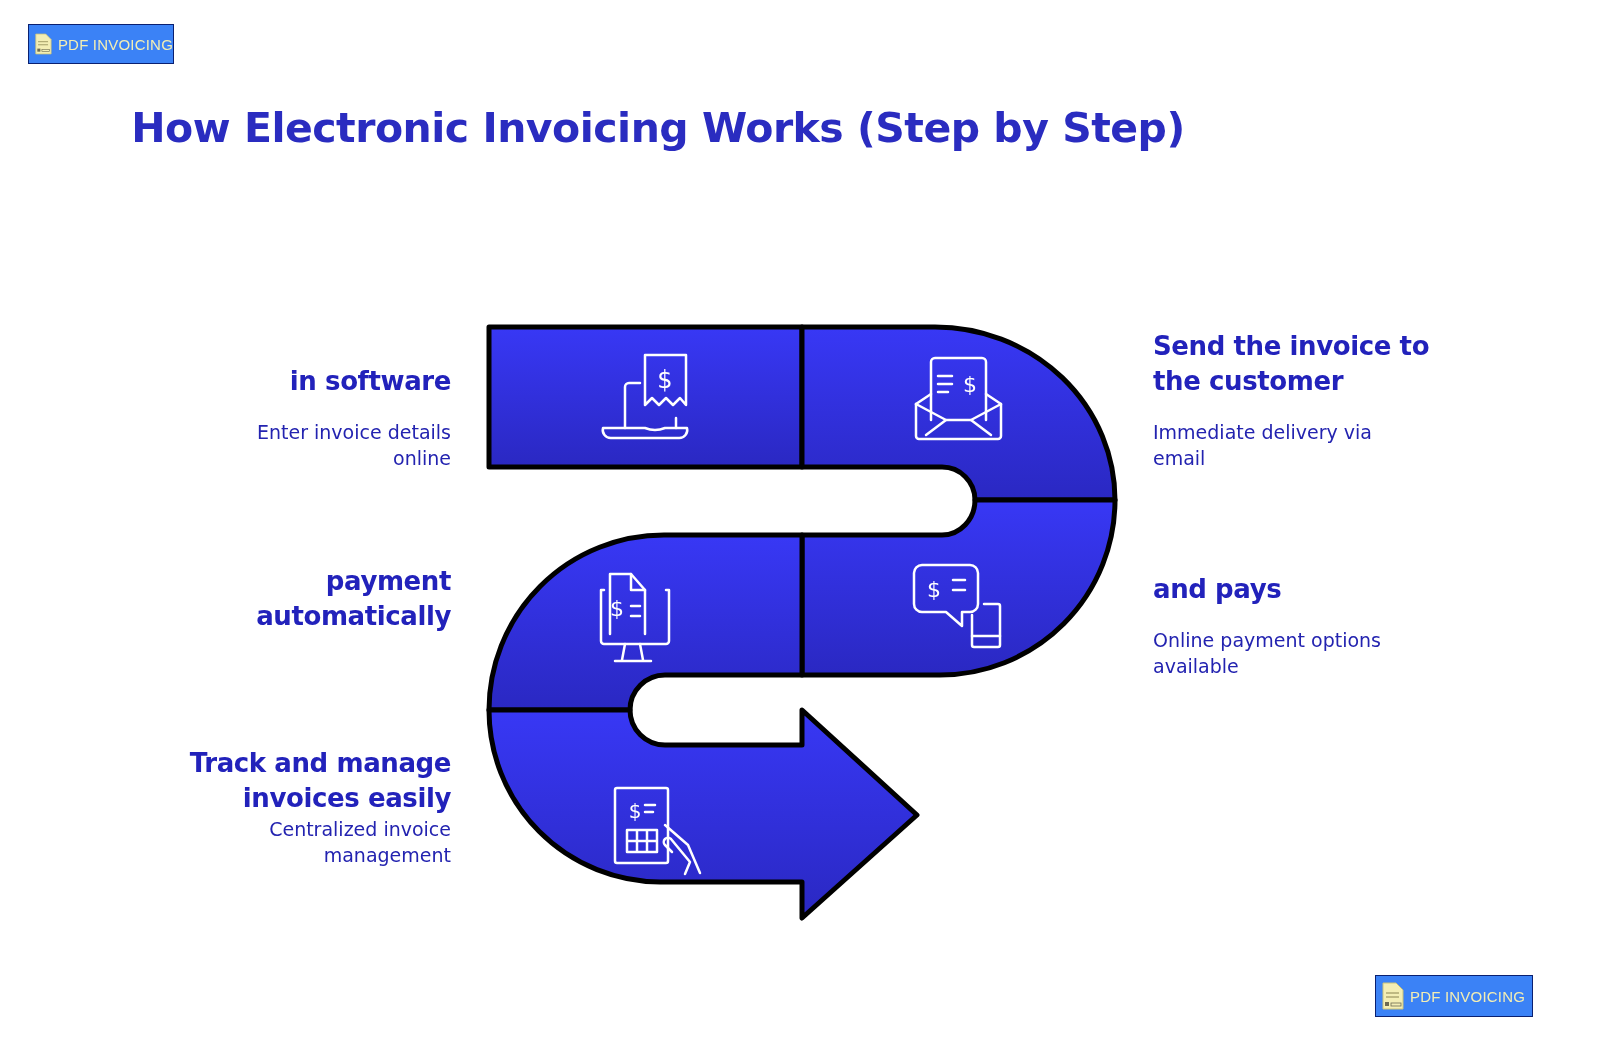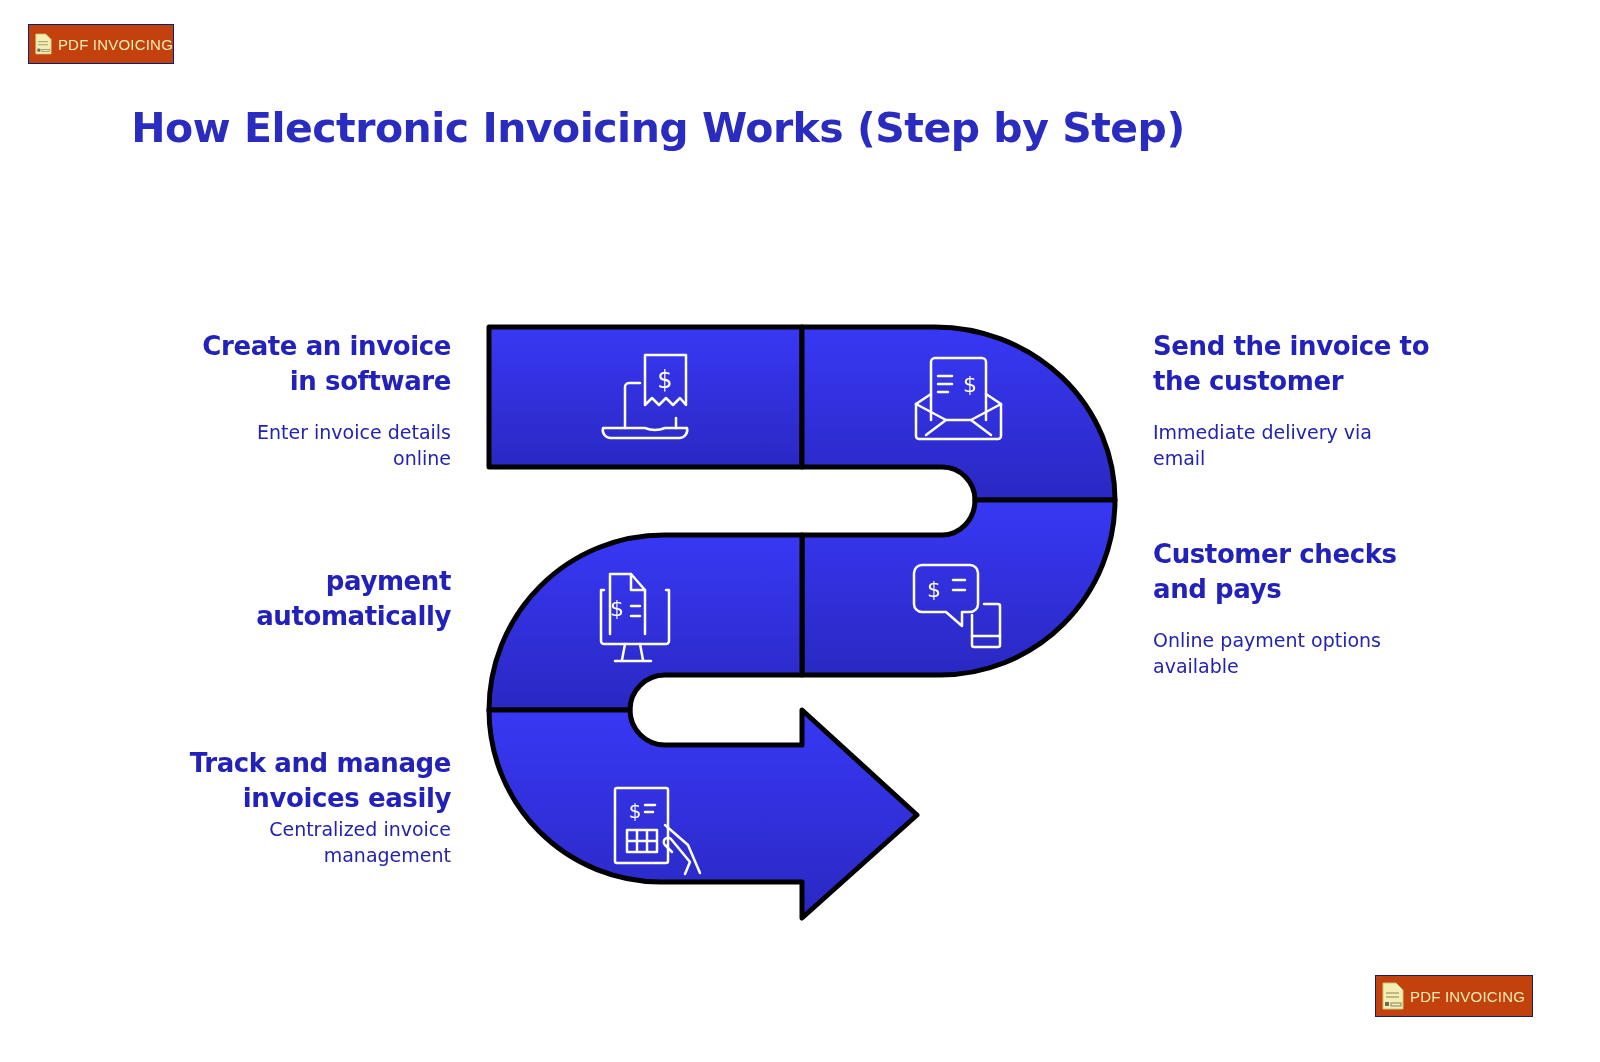--- a/index.html
+++ b/index.html
@@ -1,17 +1,17 @@
 <!DOCTYPE html>
 <html><head>
 <meta charset="utf-8">
 <style>
   html, body { margin:0; padding:0; background:#ffffff; }
   body { width:1600px; height:1062px; position:relative; overflow:hidden; font-family:"Liberation Sans", "DejaVu Sans", sans-serif; }
-  .logo { position:absolute; background:#c2410c; border:1px solid #0a2070; display:flex; align-items:center; box-sizing:border-box; }
+  .logo { position:absolute; background:#3b82f6; border:1px solid #0a2070; display:flex; align-items:center; box-sizing:border-box; }
   .logo-tl { left:28px; top:24px; width:146px; height:40px; }
   .logo-br { left:1375px; top:975px; width:158px; height:42px; }
   .logo .doc { width:22px; height:28px; margin-left:6px; margin-right:6px; }
   .logo .txt { color:#f3eeb4; font-size:15px; letter-spacing:0.2px; white-space:nowrap; }
   .title { position:absolute; left:0; width:1316px; top:104px; text-align:center; color:#2a2cc0; font-size:41px; font-weight:bold; font-family:"DejaVu Sans", sans-serif; letter-spacing:-0.5px; }
   .step { position:absolute; color:#2222bb; }
   .step h3 { margin:0; font-size:26px; line-height:35px; font-weight:bold; font-family:"DejaVu Sans", sans-serif; letter-spacing:-0.4px; }
   .step p { margin:0; font-size:19px; line-height:26px; color:#2323b0; font-family:"DejaVu Sans", sans-serif; }
   .left { text-align:right; right:1149px; width:300px; }
   .right { text-align:left; left:1153px; width:300px; }
@@ -94,31 +94,31 @@
     <rect x="615" y="788" width="53" height="75" rx="2"></rect>
     <path d="M627 830 H657 V852 H627 Z M637 830 V852 M647 830 V852 M627 841 H657"></path>
     <line x1="645" y1="805" x2="655" y2="805"></line>
     <line x1="645" y1="812" x2="653" y2="812"></line>
     <text x="635" y="818" fill="#fff" stroke="none" font-size="20" font-family="DejaVu Sans, sans-serif" text-anchor="middle">$</text>
     <path d="M665 825 L688 845 L700 873 M672 852 L665 845 A4 4 0 0 1 671 839 L690 862 L685 874"></path>
   </g>
 </svg>
 
 <div class="step left" style="top:329px;">
-  <h3><span>Create an invoice</span><br><span>in software</span></h3>
+  <h3><br><span>in software</span></h3>
   <p style="margin-top:20px;"><span>Enter invoice details</span><br><span>online</span></p>
 </div>
 
 <div class="step right" style="top:329px;">
   <h3><span>Send the invoice to</span><br><span>the customer</span></h3>
   <p style="margin-top:20px;"><span>Immediate delivery via</span><br><span>email</span></p>
 </div>
 
 <div class="step right" style="top:537px;">
-  <h3><span>Customer checks</span><br><span>and pays</span></h3>
+  <h3><br><span>and pays</span></h3>
   <p style="margin-top:20px;"><span>Online payment options</span><br><span>available</span></p>
 </div>
 
 <div class="step left" style="top:529px;">
   <h3><br><span>payment</span><br><span>automatically</span></h3>
 </div>
 
 <div class="step left" style="top:746px;">
   <h3><span>Track and manage</span><br><span>invoices easily</span></h3>
   <p style=""><span>Centralized invoice</span><br><span>management</span></p>

